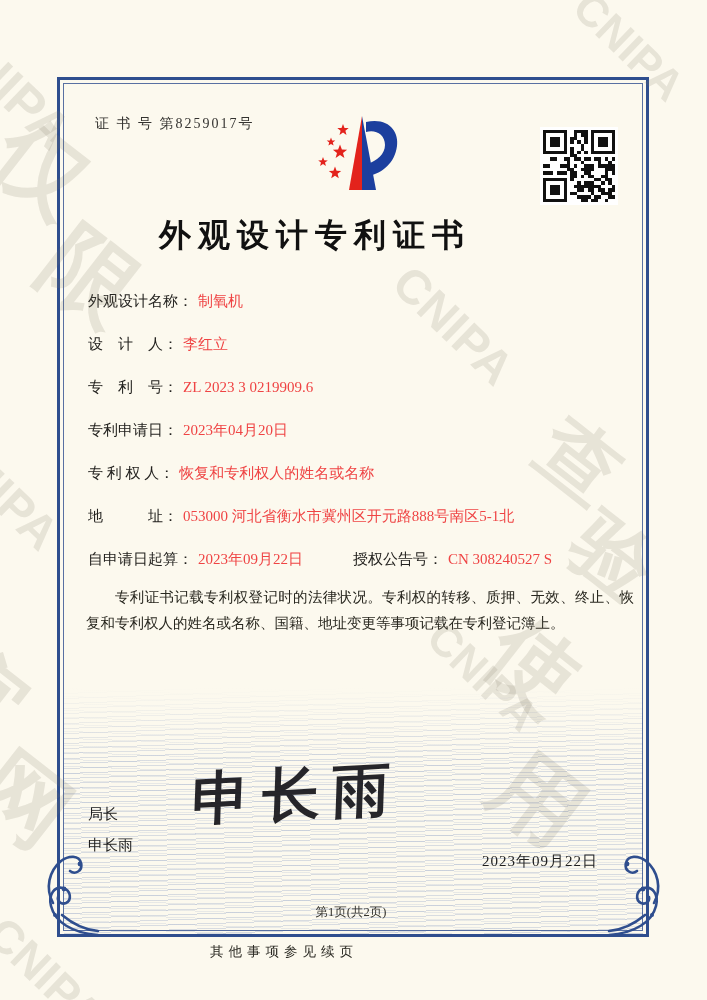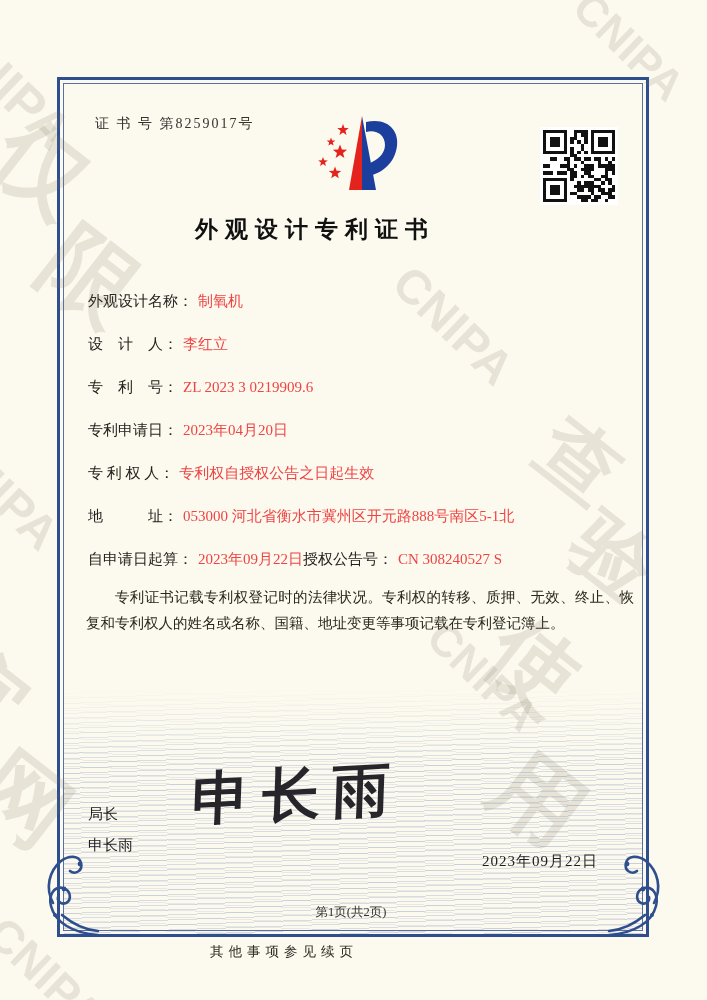--- a/index.html
+++ b/index.html
@@ -41,24 +41,24 @@
     background:linear-gradient(180deg, var(--bg,#fcf9ee) 0%, rgba(252,249,238,0) 30%);
   }
   
   .content{position:absolute; z-index:2;}
   #cert-no{left:95px; top:115px; font-size:14px; letter-spacing:2px; color:#33322f;}
   #logo{left:296px; top:112px; width:120px; height:96px;}
   #logo .logo-red{fill:var(--logo-red,#e3231c);}
   #logo .logo-blue{fill:var(--logo-blue,#1c3f9e);}
   #qr{left:540px; top:127px; width:72px; height:72px; background:#fff; padding:3px;}
   #title{left:0; top:214px; width:630px; text-align:center;
-    font-size:23px; font-weight:bold; letter-spacing:7px; color:#111;}
+    font-size:32px; font-weight:bold; letter-spacing:7px; color:#111;}
   #fields{left:88px; top:292px; width:545px;}
   .field-row{height:21px; margin-bottom:22px; font-size:15px; white-space:nowrap;}
-  .pair+.pair{}
+  .pair+.pair{margin-left:50px;}
   .flabel{color:#23221f;}
   .fvalue{margin-left:5px; color:#ef4444;}
   #body-text{left:86px; top:584px; width:548px; font-size:14.5px; line-height:26px;
     color:#28271f; text-align:justify;}
   #body-text p{margin:0 0 7px 0; text-indent:2em;}
   #signer{left:88px; top:798px; font-family:"Liberation Sans","DejaVu Sans",sans-serif;
     font-size:15px; line-height:31px; color:#1c1c1c;}
   #signature{left:192px; top:756px; font-size:58px; font-weight:bold; color:#15151a;
     letter-spacing:12px; transform:rotate(-3deg) skewX(-5deg); opacity:.92;}
   #issue-date{left:482px; top:852px; font-size:15px; letter-spacing:1px; color:#1e1e1e;}
@@ -357,21 +357,21 @@
       <rect x="18" y="20" width="1" height="1" fill="#111"></rect>
     </svg>
 
   <div class="content" id="title">外观设计专利证书</div>
 
   <div class="content" id="fields">
       <div class="field-row"><span class="pair"><span class="flabel">外观设计名称：</span><span class="fvalue">制氧机</span></span></div>
       <div class="field-row"><span class="pair"><span class="flabel">设　计　人：</span><span class="fvalue">李红立</span></span></div>
       <div class="field-row"><span class="pair"><span class="flabel">专　利　号：</span><span class="fvalue">ZL 2023 3 0219909.6</span></span></div>
       <div class="field-row"><span class="pair"><span class="flabel">专利申请日：</span><span class="fvalue">2023年04月20日</span></span></div>
-      <div class="field-row"><span class="pair"><span class="flabel">专 利 权 人：</span><span class="fvalue">专利权自授权公告之日起生效</span></span></div>
+      <div class="field-row"><span class="pair"><span class="flabel">专 利 权 人：</span><span class="fvalue">恢复和专利权人的姓名或名称</span></span></div>
       <div class="field-row"><span class="pair"><span class="flabel">地　　　址：</span><span class="fvalue">053000 河北省衡水市冀州区开元路888号南区5-1北</span></span></div>
       <div class="field-row"><span class="pair"><span class="flabel">自申请日起算：</span><span class="fvalue">2023年09月22日</span></span><span class="pair"><span class="flabel">授权公告号：</span><span class="fvalue">CN 308240527 S</span></span></div>
     </div>
 
   <div class="content" id="body-text">
       <p>专利证书记载专利权登记时的法律状况。专利权的转移、质押、无效、终止、恢复和专利权人的姓名或名称、国籍、地址变更等事项记载在专利登记簿上。</p>
     </div>
 
   <div class="content" id="signer">
     <div>局长</div>

